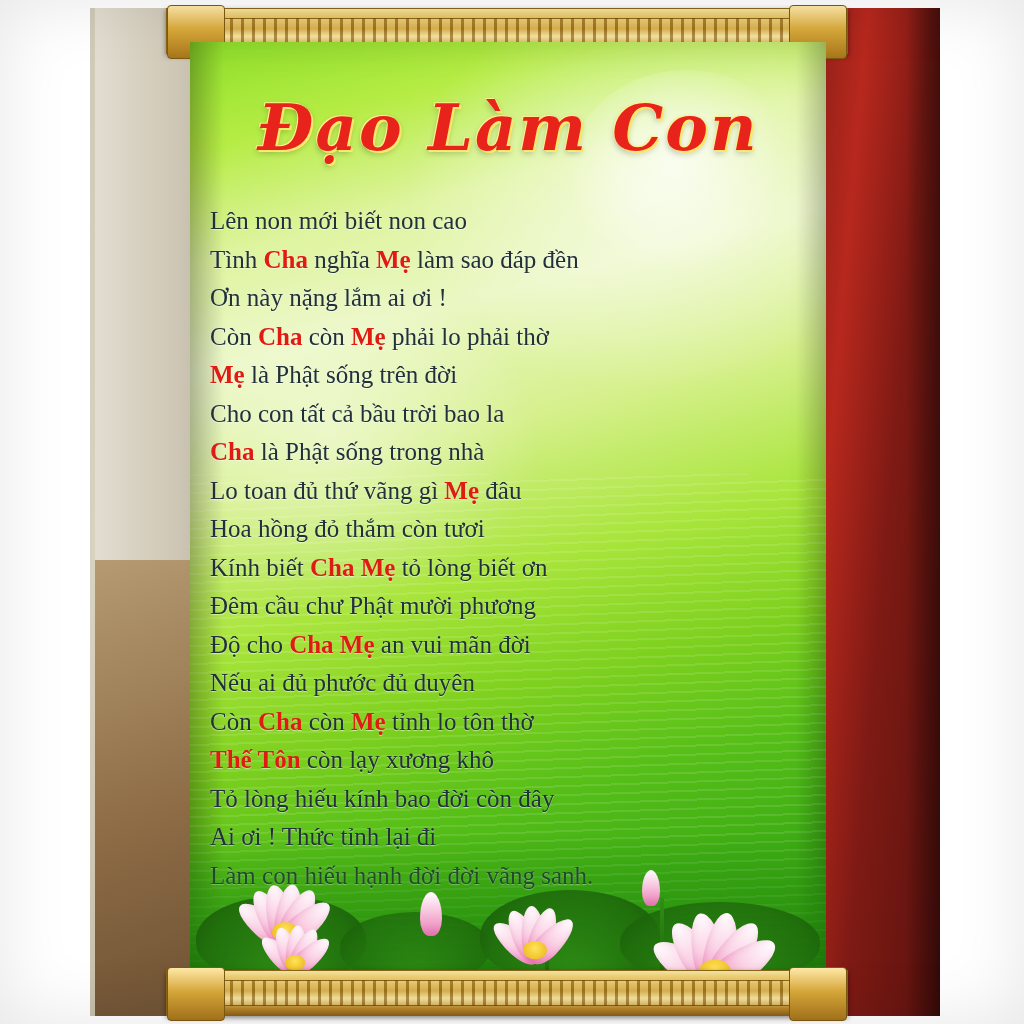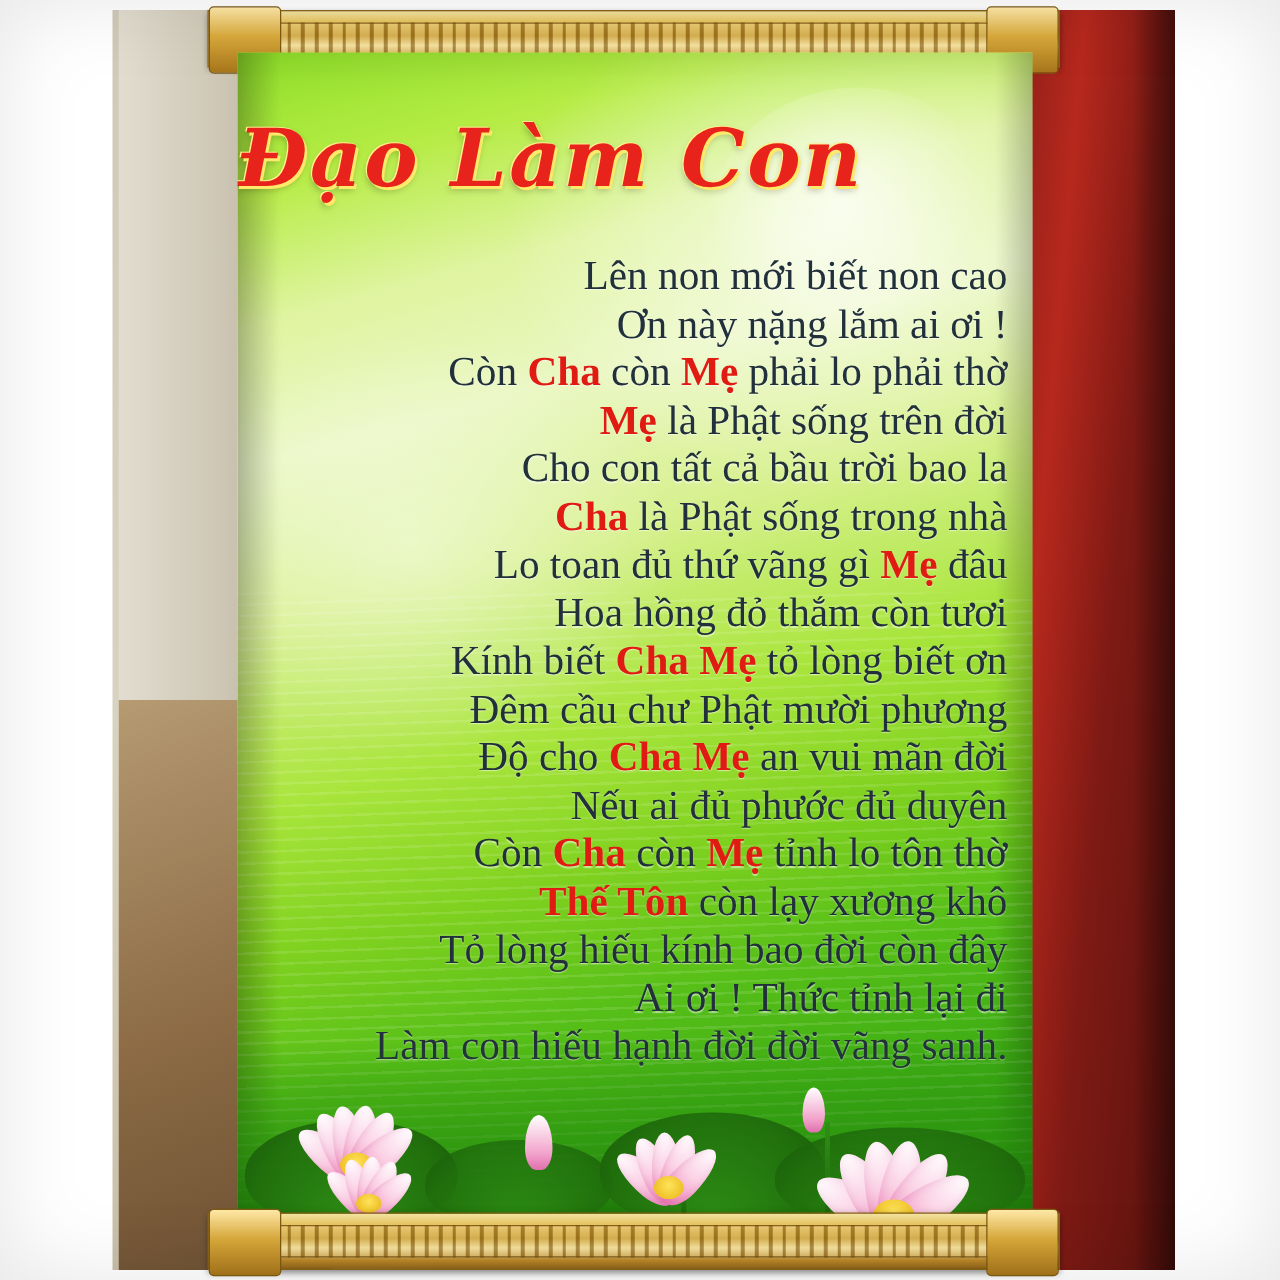--- a/index.html
+++ b/index.html
@@ -138,40 +138,40 @@
   }
   .banner .right-shade {
     position:absolute; right:0; top:0; bottom:0; width:30px;
     background: linear-gradient(270deg, rgba(0,0,0,.18), rgba(0,0,0,0));
   }
 
   
   .title {
     position: absolute;
     left: 0; right: 0; top: 48px;
-    text-align: left;
+    text-align: center;
     font-family: "DejaVu Serif", serif;
     font-style: italic;
     font-weight: bold;
     font-size: 64px;
     letter-spacing: 2px;
     color: #e8231c;
     text-shadow:
        2px 2px 0 #ffe96a,
       -1px -1px 0 #ffef8a,
        0 3px 6px rgba(0,0,0,.25);
   }
 
   
   .poem {
     position: absolute;
     left: 20px; right: 20px; top: 160px;
-    text-align: right;
+    text-align: left;
     font-family: "Liberation Serif", serif;
-    font-size: 33px;
+    font-size: 25px;
     line-height: 38.5px;
     color: #21303a;
     text-shadow: 0 1px 1px rgba(255,255,255,.55);
   }
   .poem .line { white-space: nowrap; }
   .poem .hl {
     color: #e01b12;
     font-weight: bold;
   }
 
@@ -249,20 +249,21 @@
     <div class="banner">
       <div class="glow"></div>
       <div class="streaks"></div>
       <div class="left-shade"></div>
       <div class="right-shade"></div>
 
       <div class="title">Đạo Làm Con</div>
 
       <div class="poem" id="poem">
           <div class="line"><span>Lên non mới biết non cao</span></div>
+          <div class="line"><span>Tình </span><span class="hl">Cha</span><span> nghĩa </span><span class="hl">Mẹ</span><span> làm sao đáp đền</span></div>
           <div class="line"><span>Ơn này nặng lắm ai ơi !</span></div>
           <div class="line"><span>Còn </span><span class="hl">Cha</span><span> còn </span><span class="hl">Mẹ</span><span> phải lo phải thờ</span></div>
           <div class="line"><span class="hl">Mẹ</span><span> là Phật sống trên đời</span></div>
           <div class="line"><span>Cho con tất cả bầu trời bao la</span></div>
           <div class="line"><span class="hl">Cha</span><span> là Phật sống trong nhà</span></div>
           <div class="line"><span>Lo toan đủ thứ vãng gì </span><span class="hl">Mẹ</span><span> đâu</span></div>
           <div class="line"><span>Hoa hồng đỏ thắm còn tươi</span></div>
           <div class="line"><span>Kính biết </span><span class="hl">Cha Mẹ</span><span> tỏ lòng biết ơn</span></div>
           <div class="line"><span>Đêm cầu chư Phật mười phương</span></div>
           <div class="line"><span>Độ cho </span><span class="hl">Cha Mẹ</span><span> an vui mãn đời</span></div>

